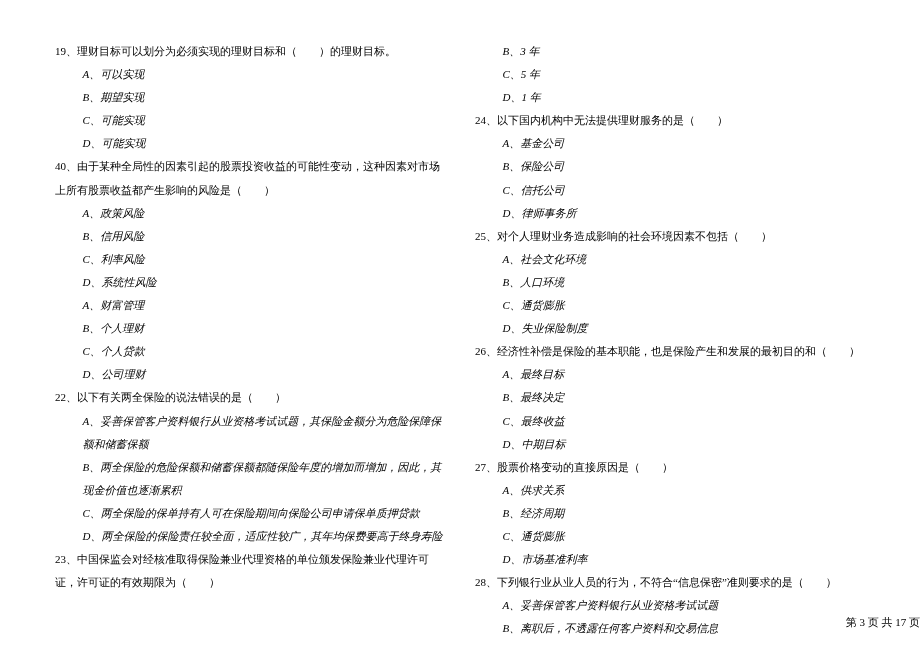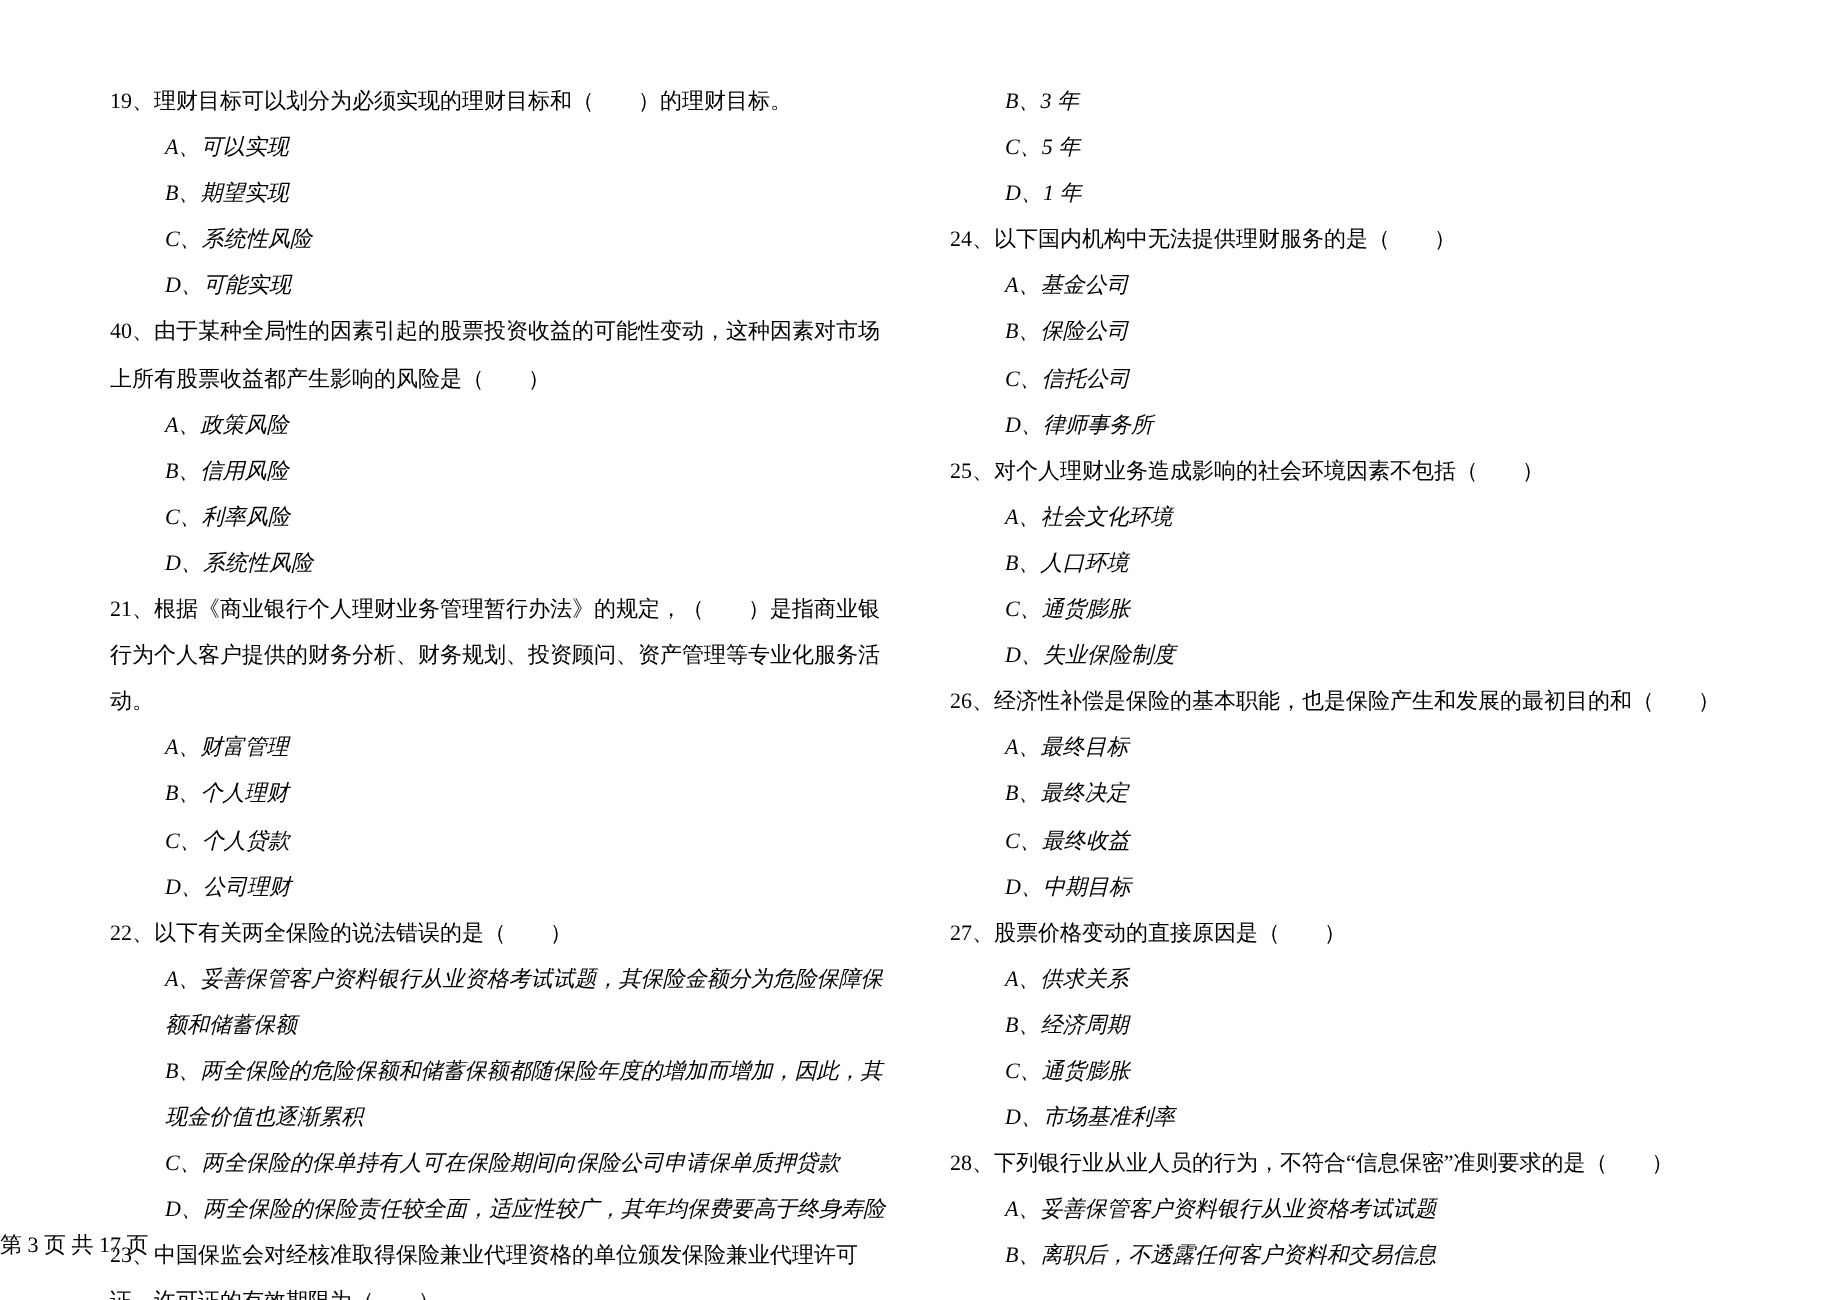--- a/index.html
+++ b/index.html
@@ -28,43 +28,42 @@
     }
     .opt-line {
       padding-left: 2.5em;
       font-style: italic;
     }
     .footer {
       position: absolute;
       bottom: 20px;
       left: 0;
       width: 100%;
-      text-align: left;
+      text-align: right;
       font-size: 11px;
     }
   </style>
 </head>
 <body>
 
 <div class="page-content">
 
   <div class="column">
     <div class="q-line">19、理财目标可以划分为必须实现的理财目标和（　　）的理财目标。</div>
     <div class="opt-line">A、可以实现</div>
     <div class="opt-line">B、期望实现</div>
-    <div class="opt-line">C、系统性风险</div>
+    <div class="opt-line">C、可能实现</div>
     <div class="opt-line">D、可能实现</div>
 
     <div class="q-line">40、由于某种全局性的因素引起的股票投资收益的可能性变动，这种因素对市场上所有股票收益都产生影响的风险是（　　）</div>
     <div class="opt-line">A、政策风险</div>
     <div class="opt-line">B、信用风险</div>
     <div class="opt-line">C、利率风险</div>
     <div class="opt-line">D、系统性风险</div>
 
-    <div class="q-line">21、根据《商业银行个人理财业务管理暂行办法》的规定，（　　）是指商业银行为个人客户提供的财务分析、财务规划、投资顾问、资产管理等专业化服务活动。</div>
     <div class="opt-line">A、财富管理</div>
     <div class="opt-line">B、个人理财</div>
     <div class="opt-line">C、个人贷款</div>
     <div class="opt-line">D、公司理财</div>
 
     <div class="q-line">22、以下有关两全保险的说法错误的是（　　）</div>
     <div class="opt-line">A、妥善保管客户资料银行从业资格考试试题，其保险金额分为危险保障保额和储蓄保额</div>
     <div class="opt-line" style="padding-left:2.5em;text-indent:0">B、两全保险的危险保额和储蓄保额都随保险年度的增加而增加，因此，其现金价值也逐渐累积</div>
     <div class="opt-line">C、两全保险的保单持有人可在保险期间向保险公司申请保单质押贷款</div>
     <div class="opt-line">D、两全保险的保险责任较全面，适应性较广，其年均保费要高于终身寿险</div>

